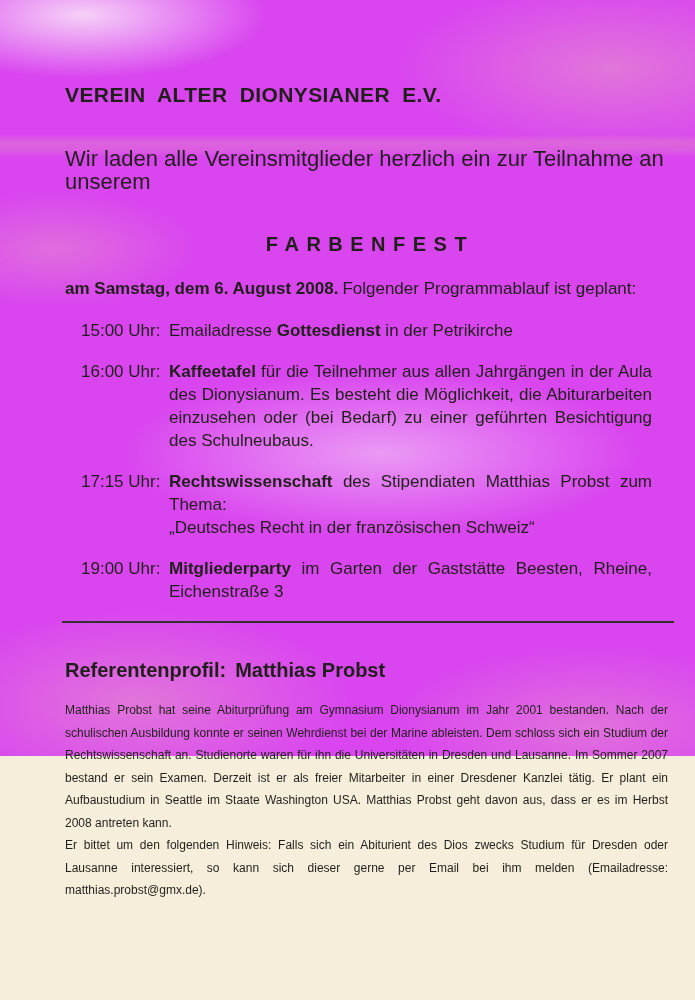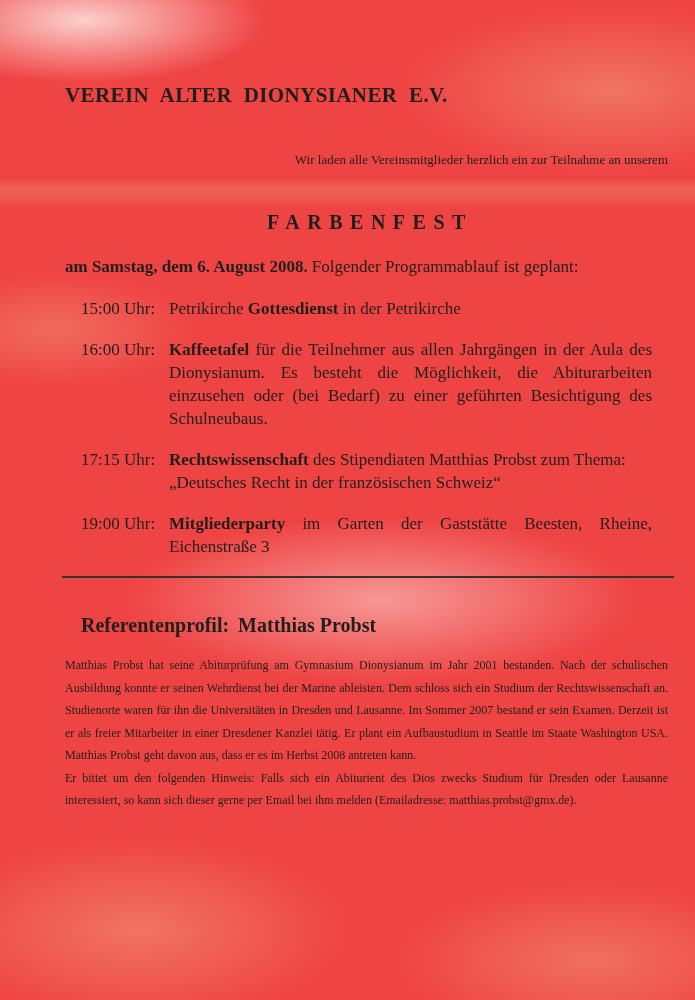--- a/index.html
+++ b/index.html
@@ -3,23 +3,23 @@
 <meta charset="utf-8">
 <style>
   html, body { margin: 0; padding: 0; }
   body {
     width: 695px; height: 1000px;
     background: #f4eeda;
     overflow: hidden;
   }
   .page {
     position: relative;
-    width: 695px; height: 1000px;
-    background: #ef4444;
-    font-family: Liberation Serif, serif;
+    width: 695px; height: 756px;
+    background: #d946ef;
+    font-family: Liberation Sans, sans-serif;
     color: #211f1b;
     box-sizing: border-box;
   }
   
   .page::before {
     content: "";
     position: absolute; inset: 0;
     pointer-events: none;
     background:
       linear-gradient(180deg, transparent 17.8%, rgba(232,212,148,0.20) 18.8%, rgba(232,212,148,0.16) 19.8%, transparent 20.8%),
@@ -36,24 +36,23 @@
     box-sizing: border-box;
   }
   .org-title {
     font-size: 21px;
     font-weight: bold;
     letter-spacing: 0.4px;
     word-spacing: 6px;
     margin: 0 0 40px 0;
   }
   .intro-line {
-    font-size: 13px;
+    font-size: 22px;
     line-height: 23px;
     margin: 0 0 40px 0;
-    text-align: right;
   }
   .event-title {
     font-size: 20px;
     font-weight: bold;
     letter-spacing: 7.5px;
     text-align: center;
     padding-left: 7px; 
     margin: 0 0 21px 0;
   }
   .date-line {
@@ -83,21 +82,21 @@
   .divider {
     border: 0;
     height: 2px;
     background: #34322c;
     width: 612px;
     margin: 12px 0 0 -3px;
   }
   .profile-heading {
     font-size: 20px;
     font-weight: bold;
-    margin: 36px 0 0 16px;
+    margin: 36px 0 0 0;
   }
   .profile-heading .name { margin-left: 9px; }
   .profile-text {
     font-size: 12px;
     line-height: 22.5px;
     text-align: justify;
     margin: 17px 0 0 0;
   }
   .profile-text p { margin: 0; }
 </style>
@@ -112,21 +111,21 @@
     <p class="intro-line">Wir laden alle Vereinsmitglieder herzlich ein zur Teilnahme an unserem</p>
 
     <h2 class="event-title">FARBENFEST</h2>
 
     <p class="date-line"><span class="bold">am Samstag, dem 6. August 2008.</span><span class="rest">Folgender Programmablauf ist geplant:</span></p>
 
     <div class="programme">
 
       <div class="prog-row">
         <div class="prog-time">15:00 Uhr:</div>
-        <div class="prog-desc"><span>Petrikirche </span><b>Gottesdienst</b><span> in der Petrikirche</span></div>
+        <div class="prog-desc"><span>Emailadresse </span><b>Gottesdienst</b><span> in der Petrikirche</span></div>
       </div>
 
       <div class="prog-row">
         <div class="prog-time">16:00 Uhr:</div>
         <div class="prog-desc"><span></span><b>Kaffeetafel</b><span> für die Teilnehmer aus allen Jahrgängen in der Aula des Dio­nysianum. Es besteht die Möglichkeit, die Abiturarbeiten einzusehen oder (bei Bedarf) zu einer geführten Besichtigung des Schulneubaus.</span></div>
       </div>
 
       <div class="prog-row">
         <div class="prog-time">17:15 Uhr:</div>
         <div class="prog-desc"><span></span><b>Rechtswissenschaft</b><span> des Stipendiaten Matthias Probst zum Thema:</span><span class="prog-line2">„Deutsches Recht in der französischen Schweiz“</span></div>

